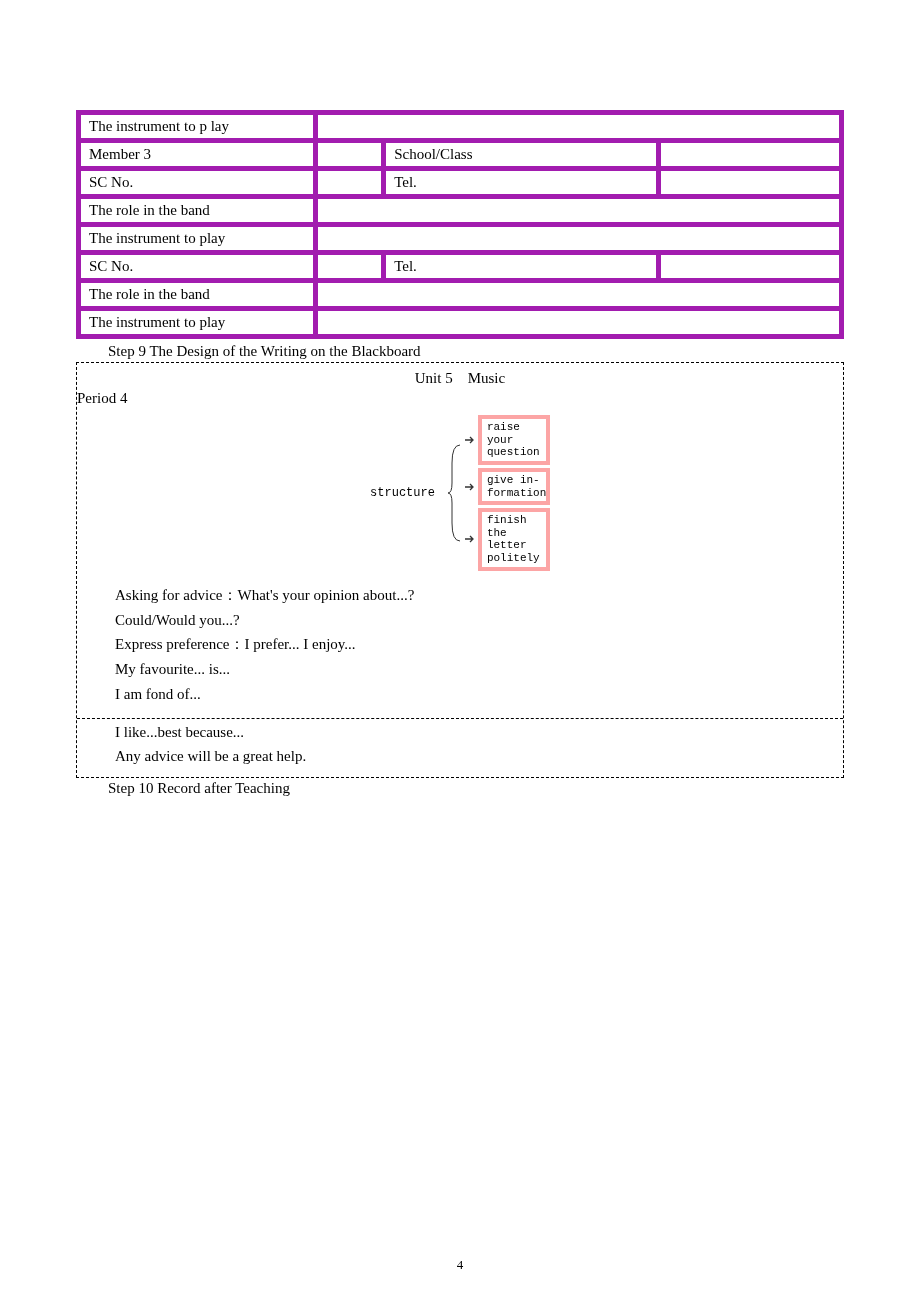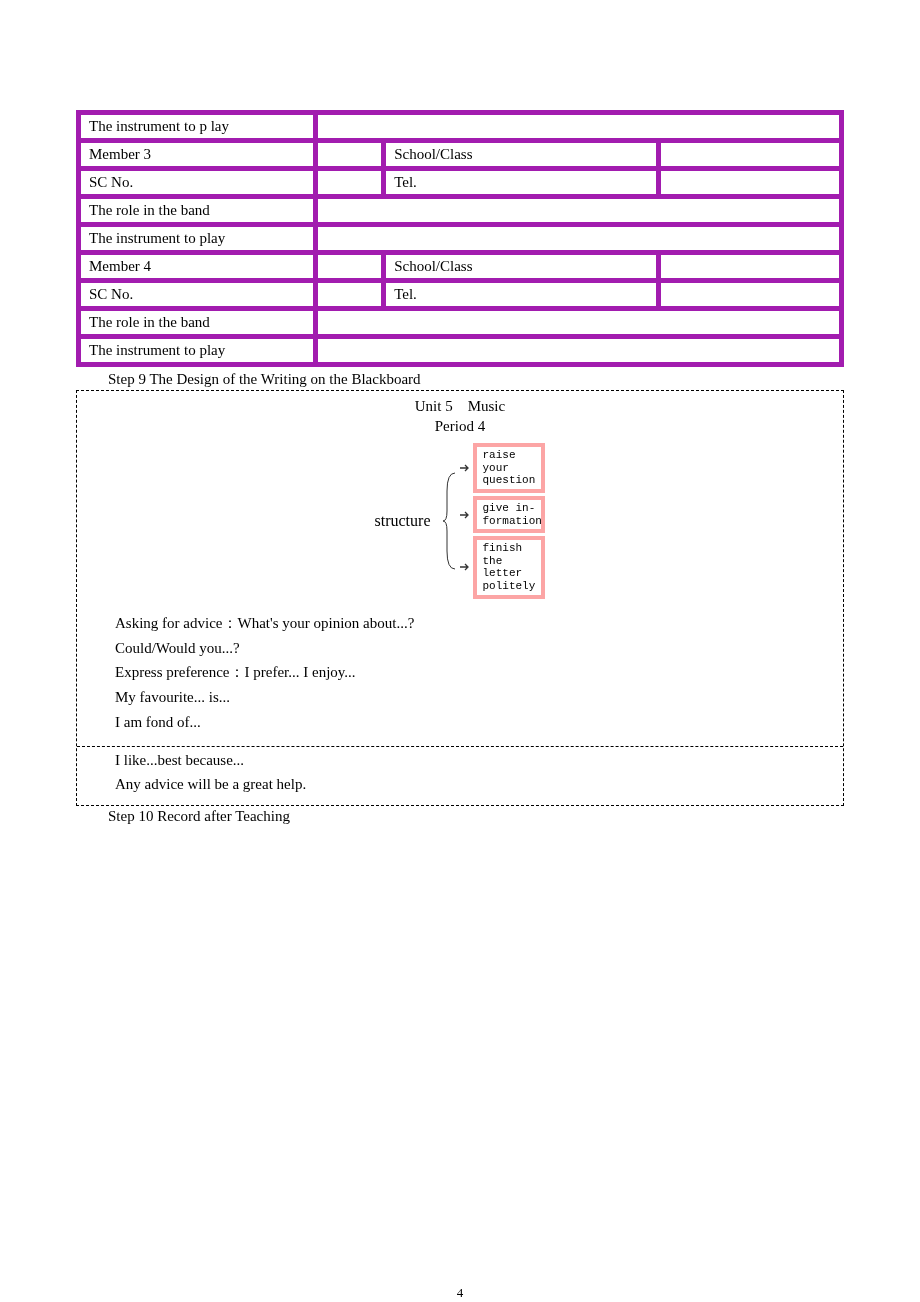--- a/index.html
+++ b/index.html
@@ -40,32 +40,32 @@
       border: 1px dashed #000;
       width: 100%;
       padding: 0;
     }
     .bb-header {
       text-align: center;
       padding-top: 6px;
       padding-bottom: 2px;
     }
     .bb-subheader {
-      text-align: center;
+      text-align: left;
       padding-bottom: 8px;
     }
     .diagram-container {
       display: flex;
       justify-content: center;
       align-items: center;
       margin-bottom: 14px;
     }
     .diagram-label {
-      font-family: Liberation Serif, serif;
-      font-size: 16px;
+      font-family: Liberation Mono, monospace;
+      font-size: 12px;
       margin-right: 11px;
     }
     .brace-svg {
       width: 18px;
       height: 100px;
     }
     .diagram-items {
       display: flex;
       flex-direction: column;
       gap: 3px;
@@ -125,26 +125,20 @@
     <td class="col3">Tel.</td>
     <td class="col4"></td>
   </tr>
   <tr>
     <td class="col1">The role in the band</td>
     <td colspan="3"></td>
   </tr>
   <tr>
     <td class="col1">The instrument to play</td>
     <td colspan="3"></td>
-  </tr>
-  <tr>
-    <td class="col1">Member 4</td>
-    <td class="col2"></td>
-    <td class="col3">School/Class</td>
-    <td class="col4"></td>
   </tr>
   <tr>
     <td class="col1">SC No.</td>
     <td class="col2"></td>
     <td class="col3">Tel.</td>
     <td class="col4"></td>
   </tr>
   <tr>
     <td class="col1">The role in the band</td>
     <td colspan="3"></td>

